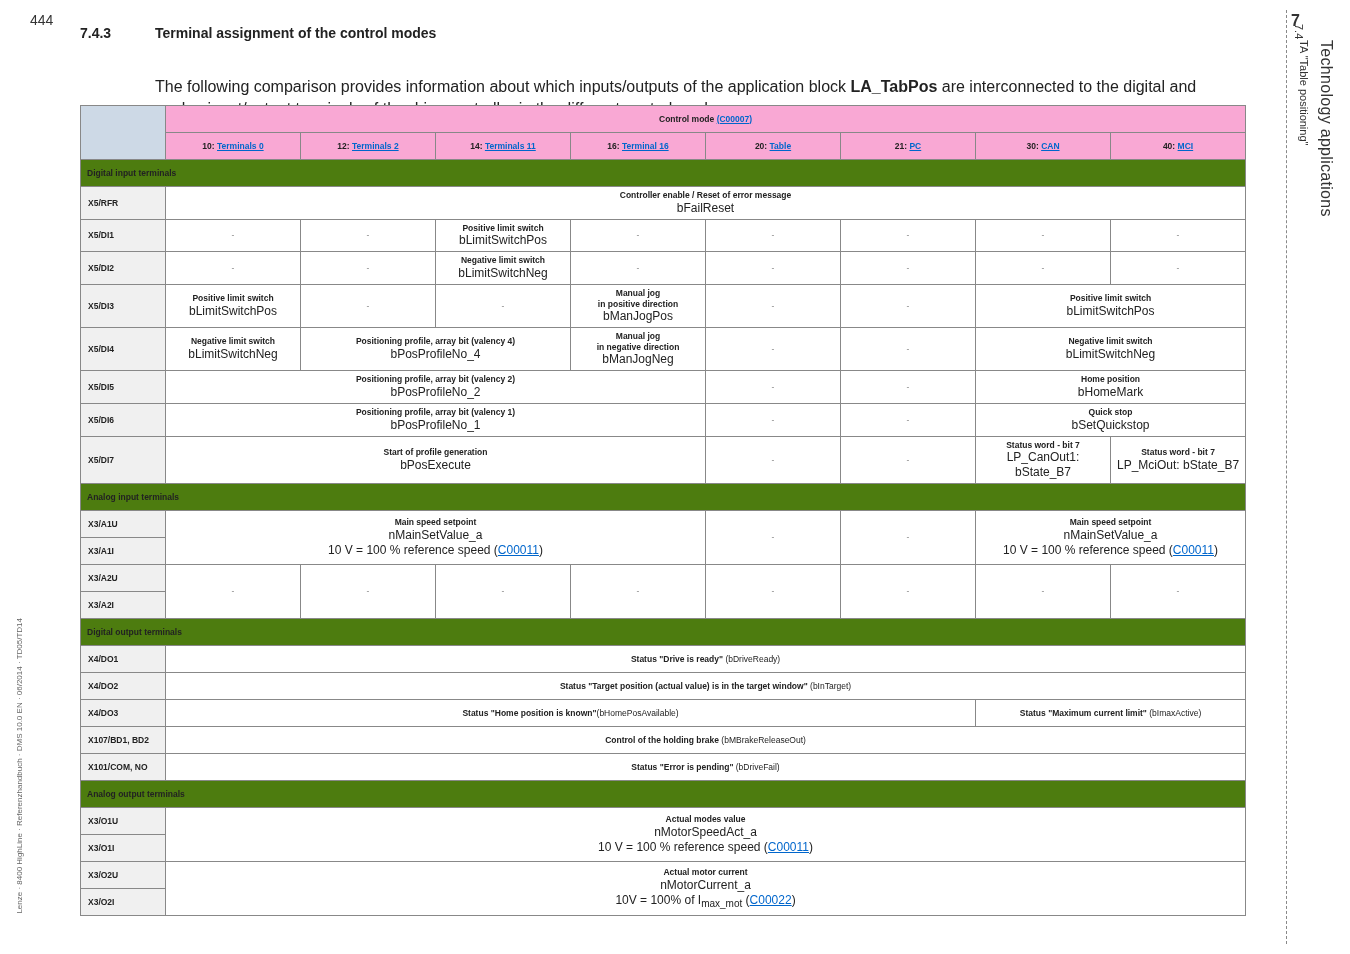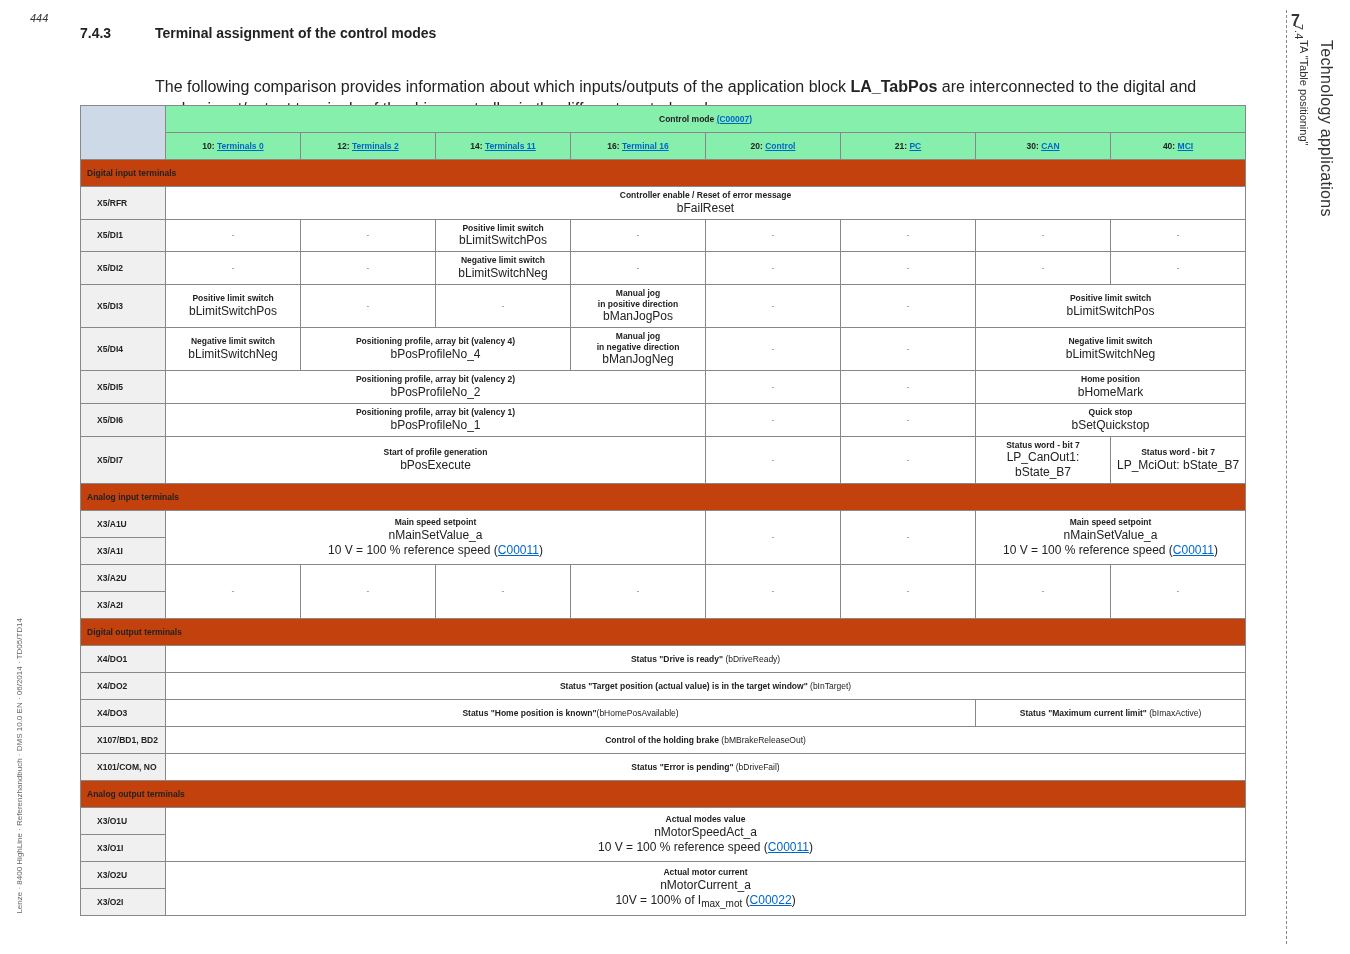--- a/index.html
+++ b/index.html
@@ -11,23 +11,22 @@
     background: #fff;
     width: 1350px;
     height: 954px;
     position: relative;
     overflow: hidden;
   }
   .page-number-top {
     position: absolute;
     left: 30px;
     top: 12px;
-    font-size: 11px;
-    color: #333;
-    font-style: italic;
+    font-size: 14px;
+    color: #333;
   }
   .page-number-right {
     position: absolute;
     right: 50px;
     top: 12px;
     font-size: 16px;
     font-weight: bold;
     color: #333;
   }
   .vertical-title {
@@ -117,31 +116,31 @@
   col.c1 { width: 135px; }
   col.c2 { width: 135px; }
   col.c3 { width: 135px; }
   col.c4 { width: 135px; }
   col.c5 { width: 135px; }
   col.c6 { width: 135px; }
   col.c7 { width: 135px; }
   col.c8 { width: 135px; }
 
   th {
-    background: #86efac;
+    background: #f9a8d4;
     font-weight: bold;
   }
   td.label {
     background: #f0f0f0;
     font-weight: bold;
     text-align: left;
-    padding-left: 16px;
+    padding-left: 7px;
   }
   tr.section-row td {
-    background: #c2410c;
+    background: #4d7c0f;
     font-weight: bold;
     text-align: left;
     padding-left: 6px;
   }
   .link { color: #0066cc; text-decoration: underline; }
   .sub { display: block; font-weight: normal; font-size: 12px; }
   .dash { color: #888; }
 </style>
 </head>
 <body>
@@ -184,21 +183,21 @@
     <th rowspan="2" style="background:#cdd9e6;border-top:1px solid #888;"></th>
     <th colspan="8">
       <span>Control mode</span> <span class="link">(C00007)</span>
     </th>
   </tr>
   <tr>
     <th><span>10:</span> <span class="link">Terminals 0</span></th>
     <th><span>12:</span> <span class="link">Terminals 2</span></th>
     <th><span>14:</span> <span class="link">Terminals 11</span></th>
     <th><span>16:</span> <span class="link">Terminal 16</span></th>
-    <th><span>20:</span> <span class="link">Control</span></th>
+    <th><span>20:</span> <span class="link">Table</span></th>
     <th><span>21:</span> <span class="link">PC</span></th>
     <th><span>30:</span> <span class="link">CAN</span></th>
     <th><span>40:</span> <span class="link">MCI</span></th>
   </tr>
 
   <tr class="section-row">
           <td colspan="9">Digital input terminals</td>
         </tr>
 
   <tr>

